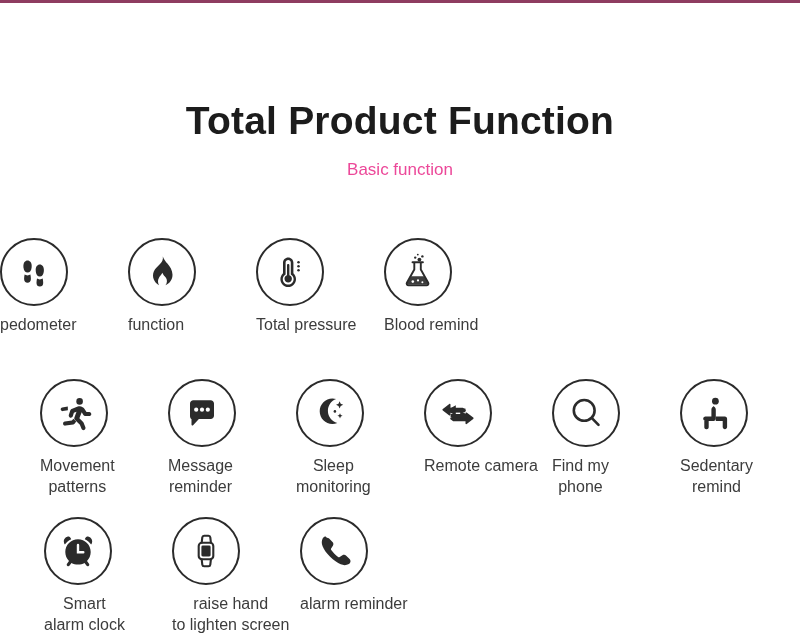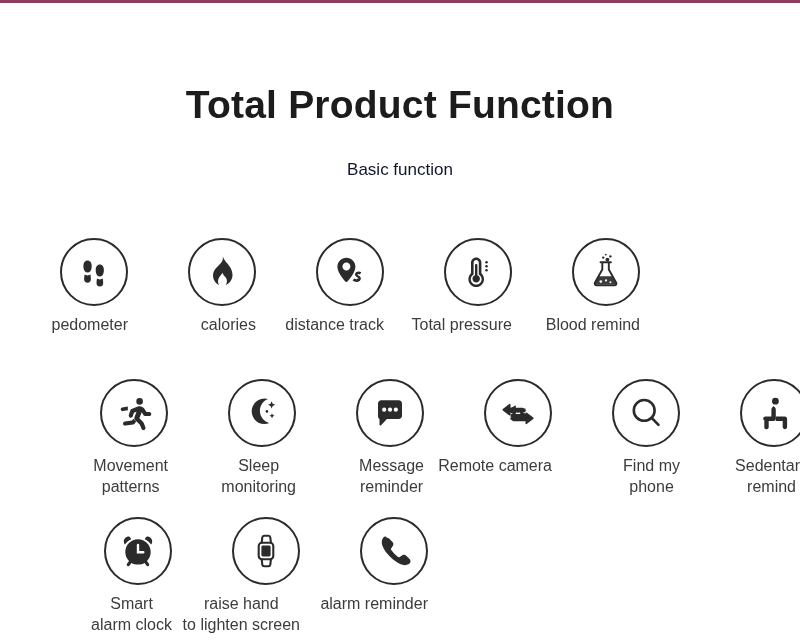--- a/index.html
+++ b/index.html
@@ -22,57 +22,57 @@
     background: #8e3c60;
   }
   #page {
     position: absolute;
     top: 0; left: 0;
     width: 800px;
     height: 643px;
   }
   #page-title {
     position: absolute;
-    top: 81px;
+    top: 97px;
     left: 0;
     width: 800px;
     text-align: center;
     font-size: 39px;
     font-weight: bold;
     color: #1c1c1c;
     letter-spacing: 0.2px;
     line-height: 48px;
   }
   #page-subtitle {
     position: absolute;
     top: 158px;
     left: 0;
     width: 800px;
     text-align: center;
     font-size: 17px;
     font-weight: normal;
-    color: #0f172a;
+    color: #ec4899;
     line-height: 24px;
   }
   .feature-row {
     position: absolute;
     left: 0;
     width: 800px;
     display: flex;
     justify-content: flex-start;
   }
   #feature-row-1 { top: 238px; }
   #feature-row-2 { top: 379px; margin-left: 40px; }
   #feature-row-3 { top: 517px; padding-left: 44px; }
 
   .feature-item {
     width: 128px;
     display: flex;
     flex-direction: column;
-    align-items: flex-end;
+    align-items: flex-start;
   }
   .icon-circle {
     width: 68px;
     height: 68px;
     border: 2.2px solid #2b2b2b;
     border-radius: 50%;
     box-sizing: border-box;
     display: flex;
     align-items: center;
     justify-content: center;
@@ -113,32 +113,21 @@
           </svg>
         </div>
         <div class="feature-label">pedometer</div>
       </div>
       <div class="feature-item">
         <div class="icon-circle">
           <svg width="40" height="40" viewBox="0 0 40 40">
       <path fill="#2b2b2b" d="M20.8 4.5c.6 3.4-.9 5.6-2.8 7.6-2.2 2.3-4.8 4.3-6.2 7.5-2.2 5.1.3 11.2 5.2 13.6-1.3-2.6-1.4-5.2.1-7.7 1-1.7 2.4-3 3.3-4.8.5 1.6 1.4 2.7 2.5 3.8 1.9 1.9 2.6 4.4 1.6 7-.3.7-.7 1.3-1.2 1.8 4.4-1.5 7.4-5.9 7.2-10.7-.2-4.4-2.4-7.8-5.1-11-1.6-1.9-3.3-4-4.6-7.1z"></path>
     </svg>
         </div>
-        <div class="feature-label">calories</div>
-      </div>
-      <div class="feature-item">
-        <div class="icon-circle">
-          <svg width="40" height="40" viewBox="0 0 40 40">
-      <g fill="#2b2b2b">
-        <path d="M16.4 5.8c-5 0-9 4-9 9 0 6.6 7.9 14.6 8.2 14.9.2.2.5.3.8.3s.6-.1.8-.3c.3-.3 8.2-8.3 8.2-14.9 0-5-4-9-9-9zm0 12.6c-2.2 0-4-1.8-4-4s1.8-4 4-4 4 1.8 4 4-1.8 4-4 4z"></path>
-        <path d="M28.8 19.6c-2.1 0-3.8 1.3-3.8 2.9 0 1 .7 1.8 1.9 2.5 1 .6 1.5.9 1.5 1.3 0 .5-.8.9-1.8.9-1 0-1.7-.3-2.4-.8l-1.6 2.2c1.1.8 2.5 1.3 4 1.3 2.4 0 4.3-1.5 4.3-3.4 0-1.2-.8-2-2.1-2.8-1-.6-1.4-.8-1.4-1.2 0-.3.4-.6 1-.6.5 0 1 .2 1.5.5l1.4-2.1c-.8-.5-1.7-.7-2.5-.7z"></path>
-      </g>
-          </svg>
-        </div>
-        <div class="feature-label">distance track</div>
+        <div class="feature-label">function</div>
       </div>
       <div class="feature-item">
         <div class="icon-circle">
           <svg width="40" height="40" viewBox="0 0 40 40">
       <g fill="#2b2b2b">
         <path d="M18.2 5.5c-2.9 0-5.2 2.3-5.2 5.2v10.6c-1.6 1.5-2.6 3.6-2.6 5.9 0 4.3 3.5 7.8 7.8 7.8s7.8-3.5 7.8-7.8c0-2.3-1-4.4-2.6-5.9V10.7c0-2.9-2.3-5.2-5.2-5.2zm0 2.6c1.4 0 2.6 1.2 2.6 2.6v11.8l.9.7c1.2 1 1.9 2.4 1.9 4 0 2.9-2.4 5.3-5.4 5.3s-5.4-2.4-5.4-5.3c0-1.6.7-3 1.9-4l.9-.7V10.7c0-1.4 1.2-2.6 2.6-2.6z"></path>
         <path d="M19.4 23.3V13.3c0-.7-.5-1.2-1.2-1.2s-1.2.5-1.2 1.2v10c-1.5.5-2.5 1.9-2.5 3.5 0 2.1 1.7 3.7 3.7 3.7s3.7-1.6 3.7-3.7c0-1.6-1-3-2.5-3.5z"></path>
         <circle cx="28.5" cy="10.3" r="1.25"></circle>
         <circle cx="28.5" cy="14.3" r="1.25"></circle>
         <circle cx="28.5" cy="18.3" r="1.25"></circle>
@@ -182,48 +171,48 @@
         <path d="M13.8 13.6l-5.6.9c-1 .2-1.7 1.1-1.5 2.1.2 1 1.1 1.7 2.1 1.5l5.1-.8z"></path>
       </g>
           </svg>
         </div>
         <div class="feature-label">Movement
 patterns</div>
       </div>
       <div class="feature-item">
         <div class="icon-circle">
           <svg width="40" height="40" viewBox="0 0 40 40">
-      <path fill="#2b2b2b" d="M22.4 5.5c-7 0-12.7 5.7-12.7 12.8s5.7 12.8 12.7 12.8c1.8 0 3.4-.4 4.9-1-5.4-1.4-9.4-6.4-9.4-12.3 0-5.4 3.4-10 8.2-11.8-1.2-.3-2.4-.5-3.7-.5z"></path>
-      <g fill="#2b2b2b">
-        <path d="M29.6 8.2l1.1 2.5 2.5 1.1-2.5 1.1-1.1 2.5-1.1-2.5-2.5-1.1 2.5-1.1z"></path>
-        <path d="M30 20.2l.8 1.8 1.8.8-1.8.8-.8 1.8-.8-1.8-1.8-.8 1.8-.8z"></path>
-        <circle cx="24.9" cy="18.4" r="1.3"></circle>
-      </g>
-          </svg>
-        </div>
-        <div class="feature-label">Sleep
-monitoring</div>
-      </div>
-      <div class="feature-item">
-        <div class="icon-circle">
-          <svg width="40" height="40" viewBox="0 0 40 40">
       <path fill="#2b2b2b" d="M8 10.6c0-1.8 1.5-3.3 3.3-3.3h17.4c1.8 0 3.3 1.5 3.3 3.3v12.2c0 1.8-1.5 3.3-3.3 3.3H16.9l-5.8 6.1c-.6.6-1.6.2-1.6-.7v-5.4h-.2C9 26.1 8 24.9 8 23.3z"></path>
       <g fill="#ffffff">
         <circle cx="14.2" cy="16.7" r="2.1"></circle>
         <circle cx="20" cy="16.7" r="2.1"></circle>
         <circle cx="25.8" cy="16.7" r="2.1"></circle>
       </g>
           </svg>
         </div>
         <div class="feature-label">Message
 reminder</div>
       </div>
       <div class="feature-item">
         <div class="icon-circle">
           <svg width="40" height="40" viewBox="0 0 40 40">
+      <path fill="#2b2b2b" d="M22.4 5.5c-7 0-12.7 5.7-12.7 12.8s5.7 12.8 12.7 12.8c1.8 0 3.4-.4 4.9-1-5.4-1.4-9.4-6.4-9.4-12.3 0-5.4 3.4-10 8.2-11.8-1.2-.3-2.4-.5-3.7-.5z"></path>
+      <g fill="#2b2b2b">
+        <path d="M29.6 8.2l1.1 2.5 2.5 1.1-2.5 1.1-1.1 2.5-1.1-2.5-2.5-1.1 2.5-1.1z"></path>
+        <path d="M30 20.2l.8 1.8 1.8.8-1.8.8-.8 1.8-.8-1.8-1.8-.8 1.8-.8z"></path>
+        <circle cx="24.9" cy="18.4" r="1.3"></circle>
+      </g>
+          </svg>
+        </div>
+        <div class="feature-label">Sleep
+monitoring</div>
+      </div>
+      <div class="feature-item">
+        <div class="icon-circle">
+          <svg width="40" height="40" viewBox="0 0 40 40">
       <g fill="#2b2b2b">
         <path d="M19.5 11.2v3.2H7.2c0 0-3.4 2.4-3.4 2.4l3.4 2.4h12.3v3.2c0 .6.7 1 1.2.6l6.5-5c.5-.4.5-1 0-1.4l-6.5-5c-.5-.4-1.2 0-1.2.6z" transform="rotate(180 16 17)"></path>
         <path d="M20.5 20.6v3.2h12.3l3.4 2.4-3.4 2.4H20.5v3.2c0 .6-.7 1-1.2.6l-6.5-5c-.5-.4-.5-1 0-1.4l6.5-5c.5-.4 1.2 0 1.2.6z" transform="rotate(180 24 26)"></path>
       </g>
       <g fill="#2b2b2b">
         <path d="M17.8 12.3l-9.4 5.1 9.4 5.1v-3.2h9.6v-3.8h-9.6z"></path>
         <path d="M22.2 17.8v3.2h-9.6v3.8h9.6v3.2l9.4-5.1z"></path>
       </g>
           </svg>
         </div>

